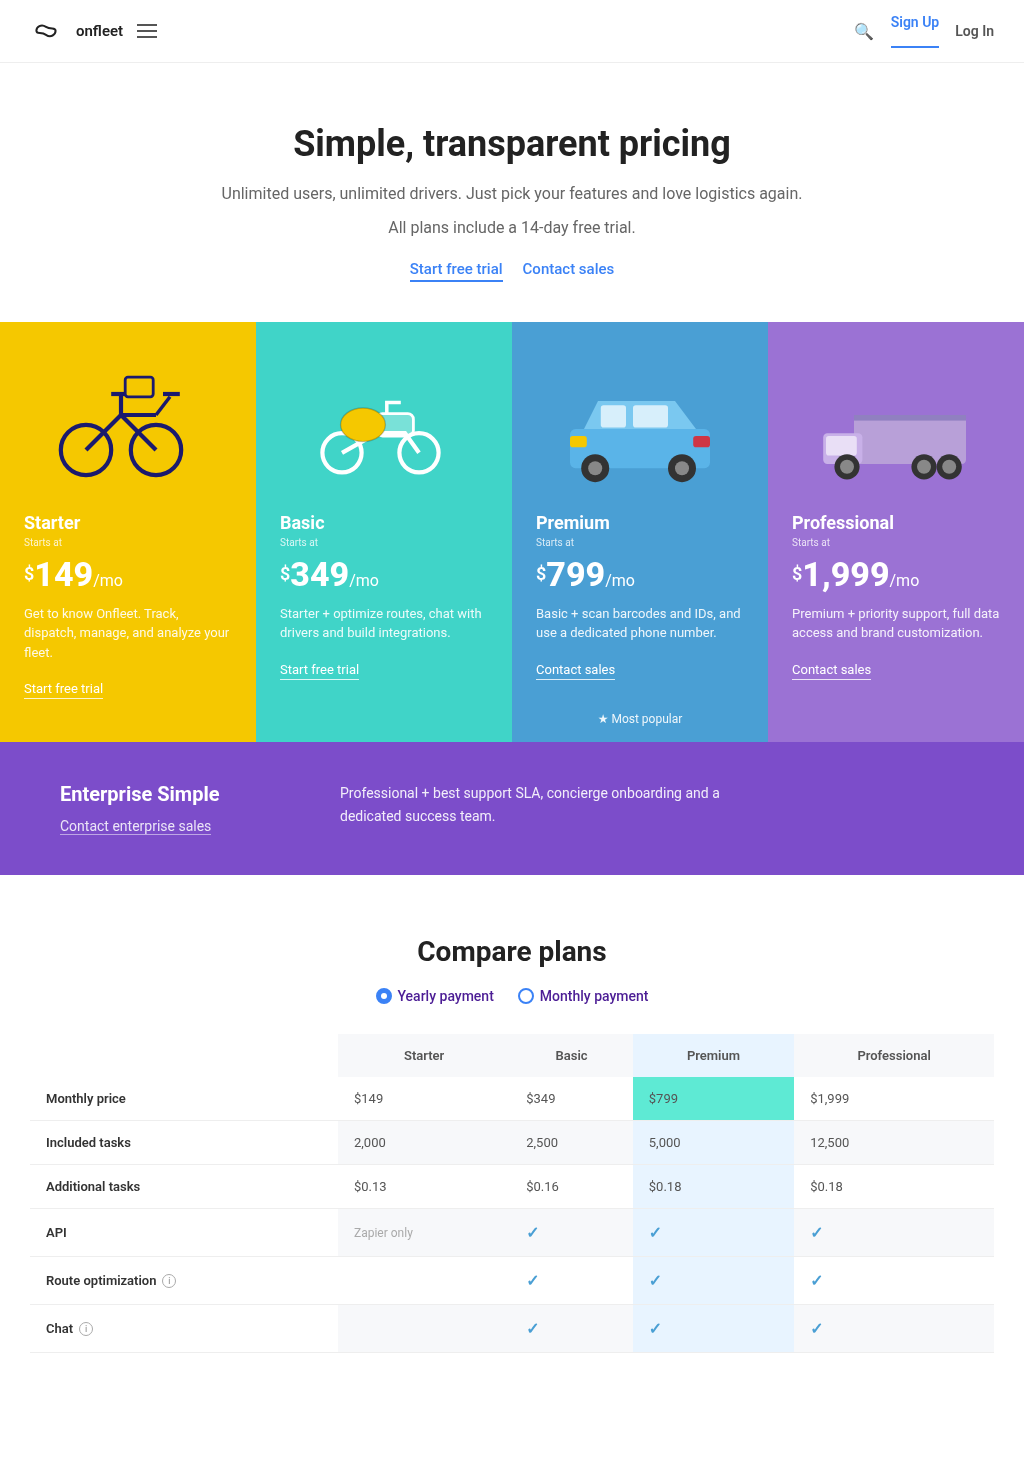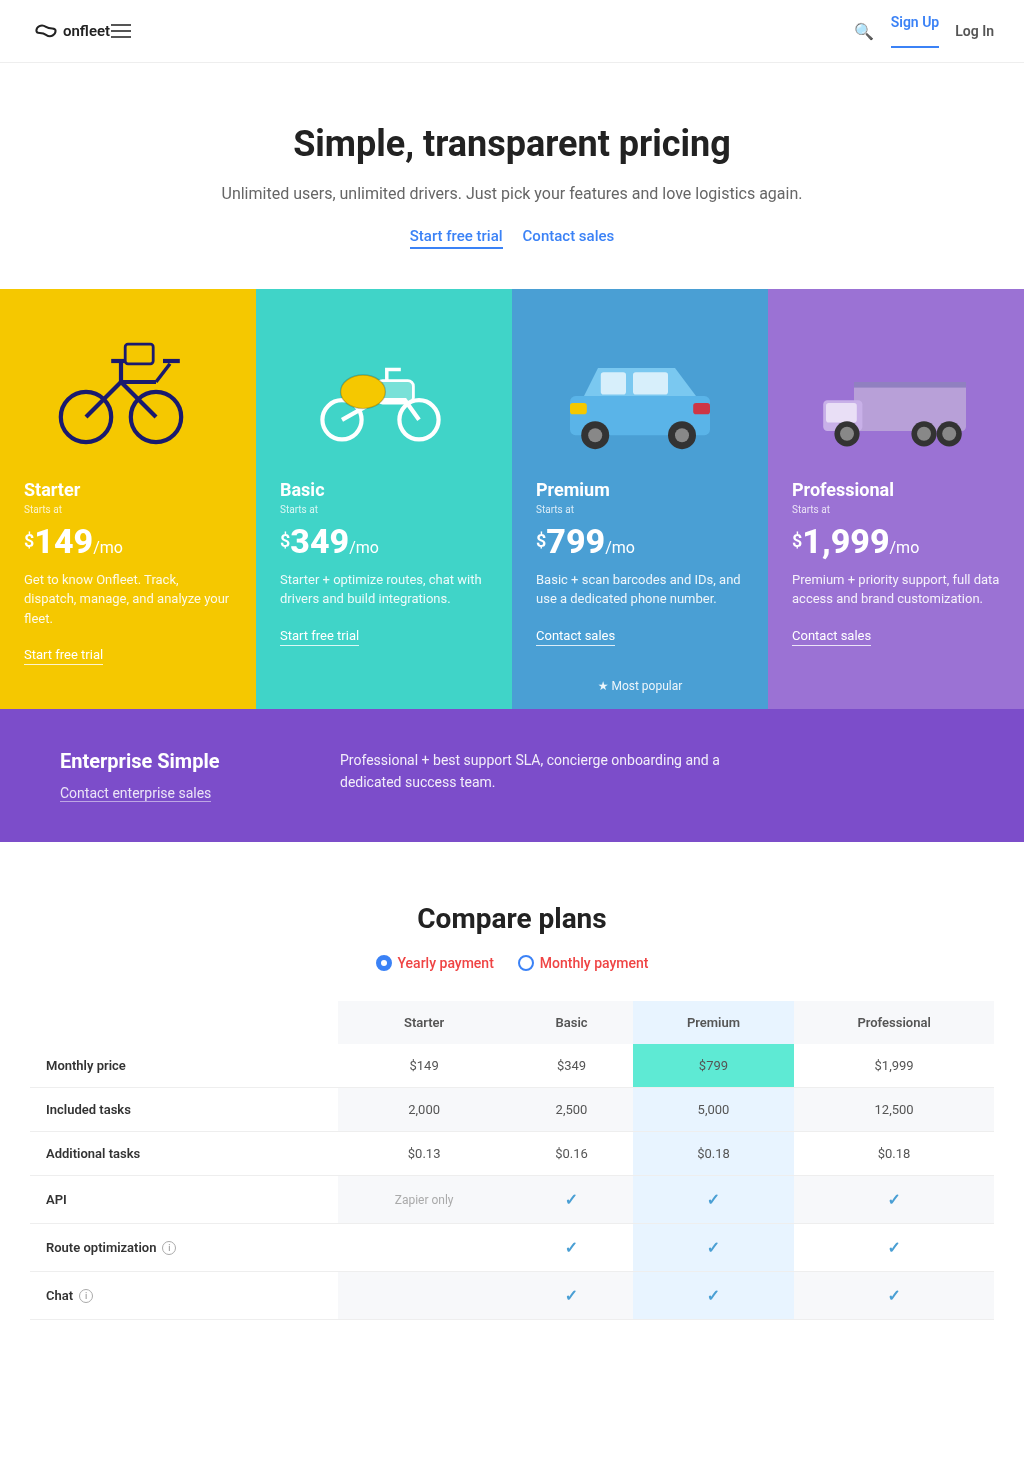--- a/index.html
+++ b/index.html
@@ -1,20 +1,20 @@
 <!DOCTYPE html>
 <html><head>
   <meta charset="utf-8">
   <style>
     * { box-sizing: border-box; margin: 0; padding: 0; }
     body { font-family: -apple-system, BlinkMacSystemFont, 'Segoe UI', Roboto, sans-serif; background: #fff; color: #333; }
 
     
     .header { display: flex; align-items: center; justify-content: space-between; padding: 14px 30px; border-bottom: 1px solid #eee; }
-    .logo-area { display: flex; align-items: center; gap: 1px; }
+    .logo-area { display: flex; align-items: center; gap: 14px; }
     .logo-icon { width: 32px; height: 18px; }
     .logo-text { font-size: 15px; font-weight: 600; color: #222; }
     .hamburger { display: flex; flex-direction: column; gap: 4px; cursor: pointer; }
     .hamburger span { width: 20px; height: 2px; background: #555; display: block; }
     .header-right { display: flex; align-items: center; gap: 16px; }
     .search-icon-btn { background: none; border: none; cursor: pointer; color: #666; font-size: 16px; }
     .header-signup { color: #3b82f6; font-size: 14px; font-weight: 600; text-decoration: none; border-bottom: 2px solid #3b82f6; padding-bottom: 16px; }
     .header-login { color: #555; font-size: 14px; font-weight: 600; text-decoration: none; }
 
     
@@ -48,31 +48,31 @@
     .enterprise { background: #7c4dca; padding: 40px 60px; display: flex; align-items: flex-start; gap: 80px; }
     .enterprise-left { min-width: 200px; }
     .enterprise-left h3 { color: #fff; font-size: 20px; font-weight: 700; margin-bottom: 10px; }
     .enterprise-left a { color: rgba(255,255,255,0.85); font-size: 14px; text-decoration: none; border-bottom: 1px solid rgba(255,255,255,0.5); }
     .enterprise-right p { color: rgba(255,255,255,0.9); font-size: 14px; line-height: 1.6; max-width: 380px; }
 
     
     .compare { padding: 60px 30px 40px; }
     .compare h2 { text-align: center; font-size: 28px; font-weight: 700; color: #222; margin-bottom: 20px; }
     .payment-toggle { display: flex; gap: 24px; justify-content: center; margin-bottom: 30px; align-items: center; }
-    .radio-option { display: flex; align-items: center; gap: 6px; cursor: pointer; font-size: 14px; color: #ef4444; font-weight: 500; }
+    .radio-option { display: flex; align-items: center; gap: 6px; cursor: pointer; font-size: 14px; color: #4c1d95; font-weight: 500; }
     .radio-circle { width: 16px; height: 16px; border-radius: 50%; border: 2px solid #3b82f6; display: flex; align-items: center; justify-content: center; }
     .radio-circle.selected { background: #3b82f6; }
     .radio-circle.selected::after { content: ''; width: 6px; height: 6px; border-radius: 50%; background: #fff; }
     .radio-circle.unselected { background: #fff; }
 
     
     .compare-table { width: 100%; border-collapse: collapse; }
     .compare-table th { padding: 14px 16px; font-size: 13px; font-weight: 600; color: #555; text-align: center; background: #f7f8fa; }
     .compare-table th:first-child { text-align: left; background: #fff; }
-    .compare-table td { padding: 14px 16px; font-size: 13px; color: #555; text-align: center; border-bottom: 1px solid #eee; }
+    .compare-table td { padding: 14px 16px; font-size: 13px; color: #555; text-align: left; border-bottom: 1px solid #eee; }
     .compare-table td:first-child { text-align: left; font-weight: 600; color: #333; }
     .compare-table tr:nth-child(even) td { background: #f7f8fa; }
     .compare-table tr:nth-child(even) td:first-child { background: #fff; }
     .checkmark { color: #4a9fd4; font-size: 16px; font-weight: 700; }
     .zapier-text { color: #aaa; font-size: 12px; }
     .th-premium { background: #e8f4ff !important; color: #333; }
     .row-label-with-icon { display: flex; align-items: flex-end; gap: 6px; }
     .info-icon { width: 14px; height: 14px; border-radius: 50%; border: 1px solid #aaa; color: #aaa; font-size: 9px; display: inline-flex; align-items: center; justify-content: center; }
   </style>
 </head>
@@ -95,20 +95,21 @@
   <div class="header-right">
     <button class="search-icon-btn">🔍</button>
     <a class="header-signup">Sign Up</a>
     <a class="header-login">Log In</a>
   </div>
 </header>
 
 <section class="hero">
   <h1>Simple, transparent pricing</h1>
   <p>Unlimited users, unlimited drivers. Just pick your features and love logistics again.</p>
+  <p>All plans include a 14-day free trial.</p>
   <div class="hero-links">
     <a class="hero-link-primary">Start free trial</a>
     <a class="hero-link-secondary">Contact sales</a>
   </div>
 </section>
 
 <div class="pricing-cards">
 
   <div class="card card-starter">
     <div class="card-img">

